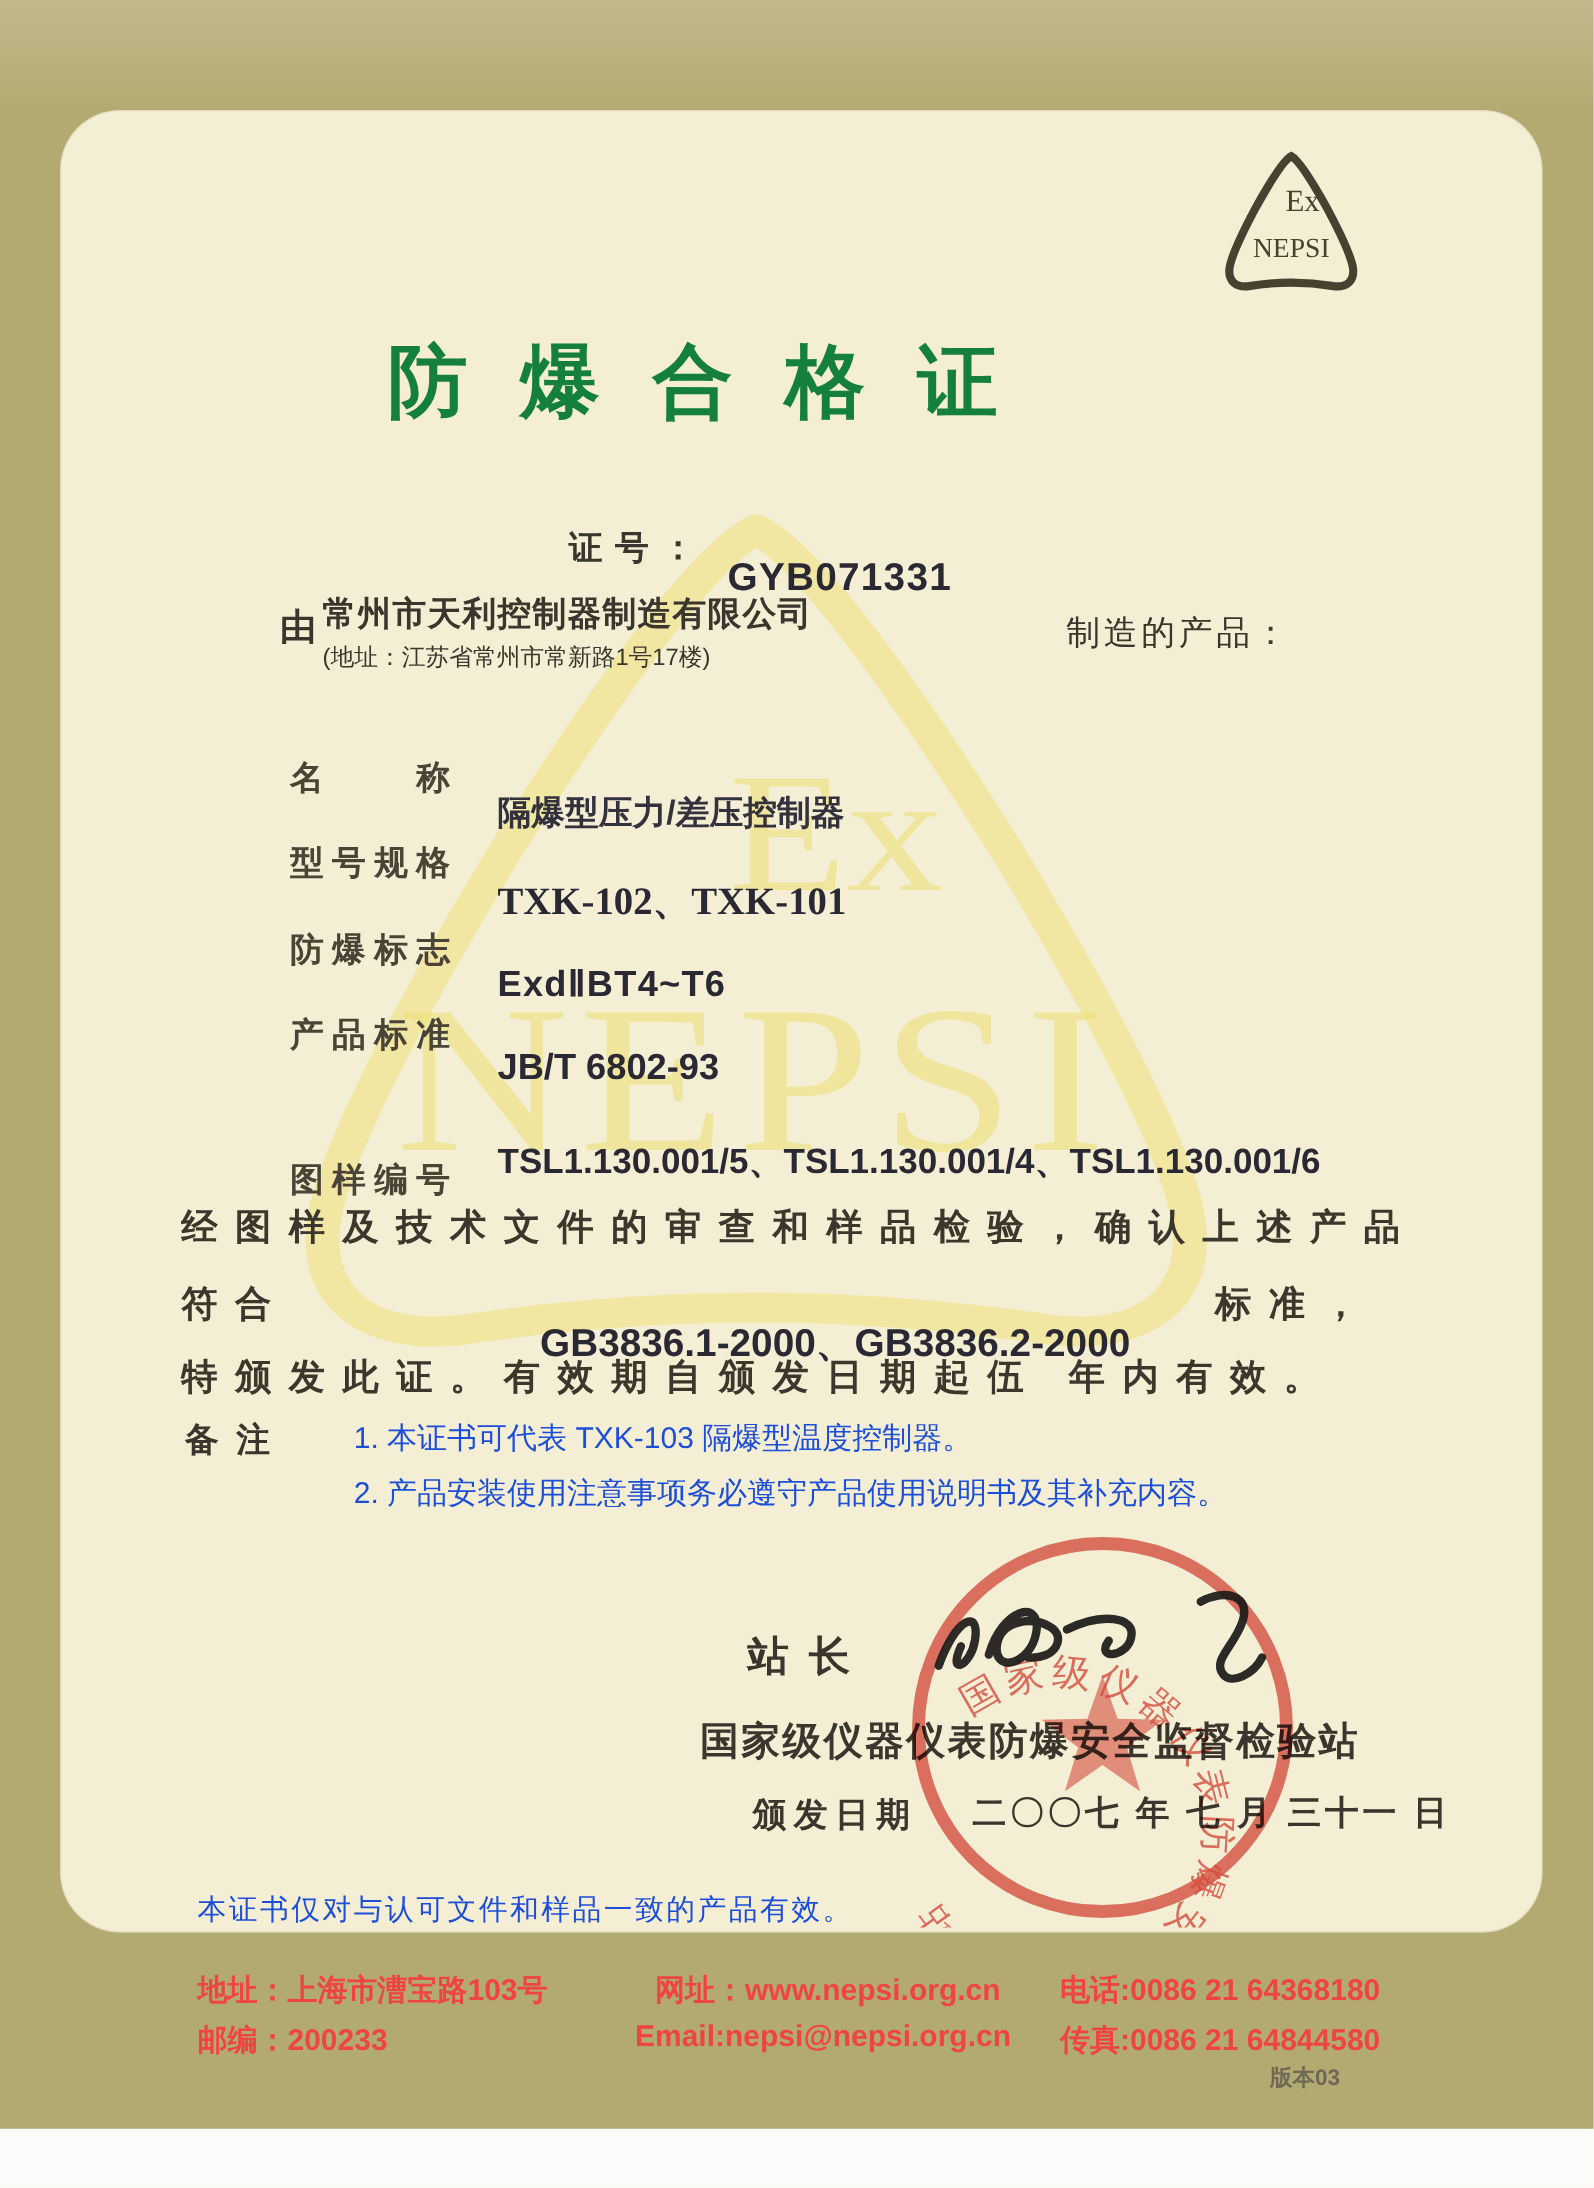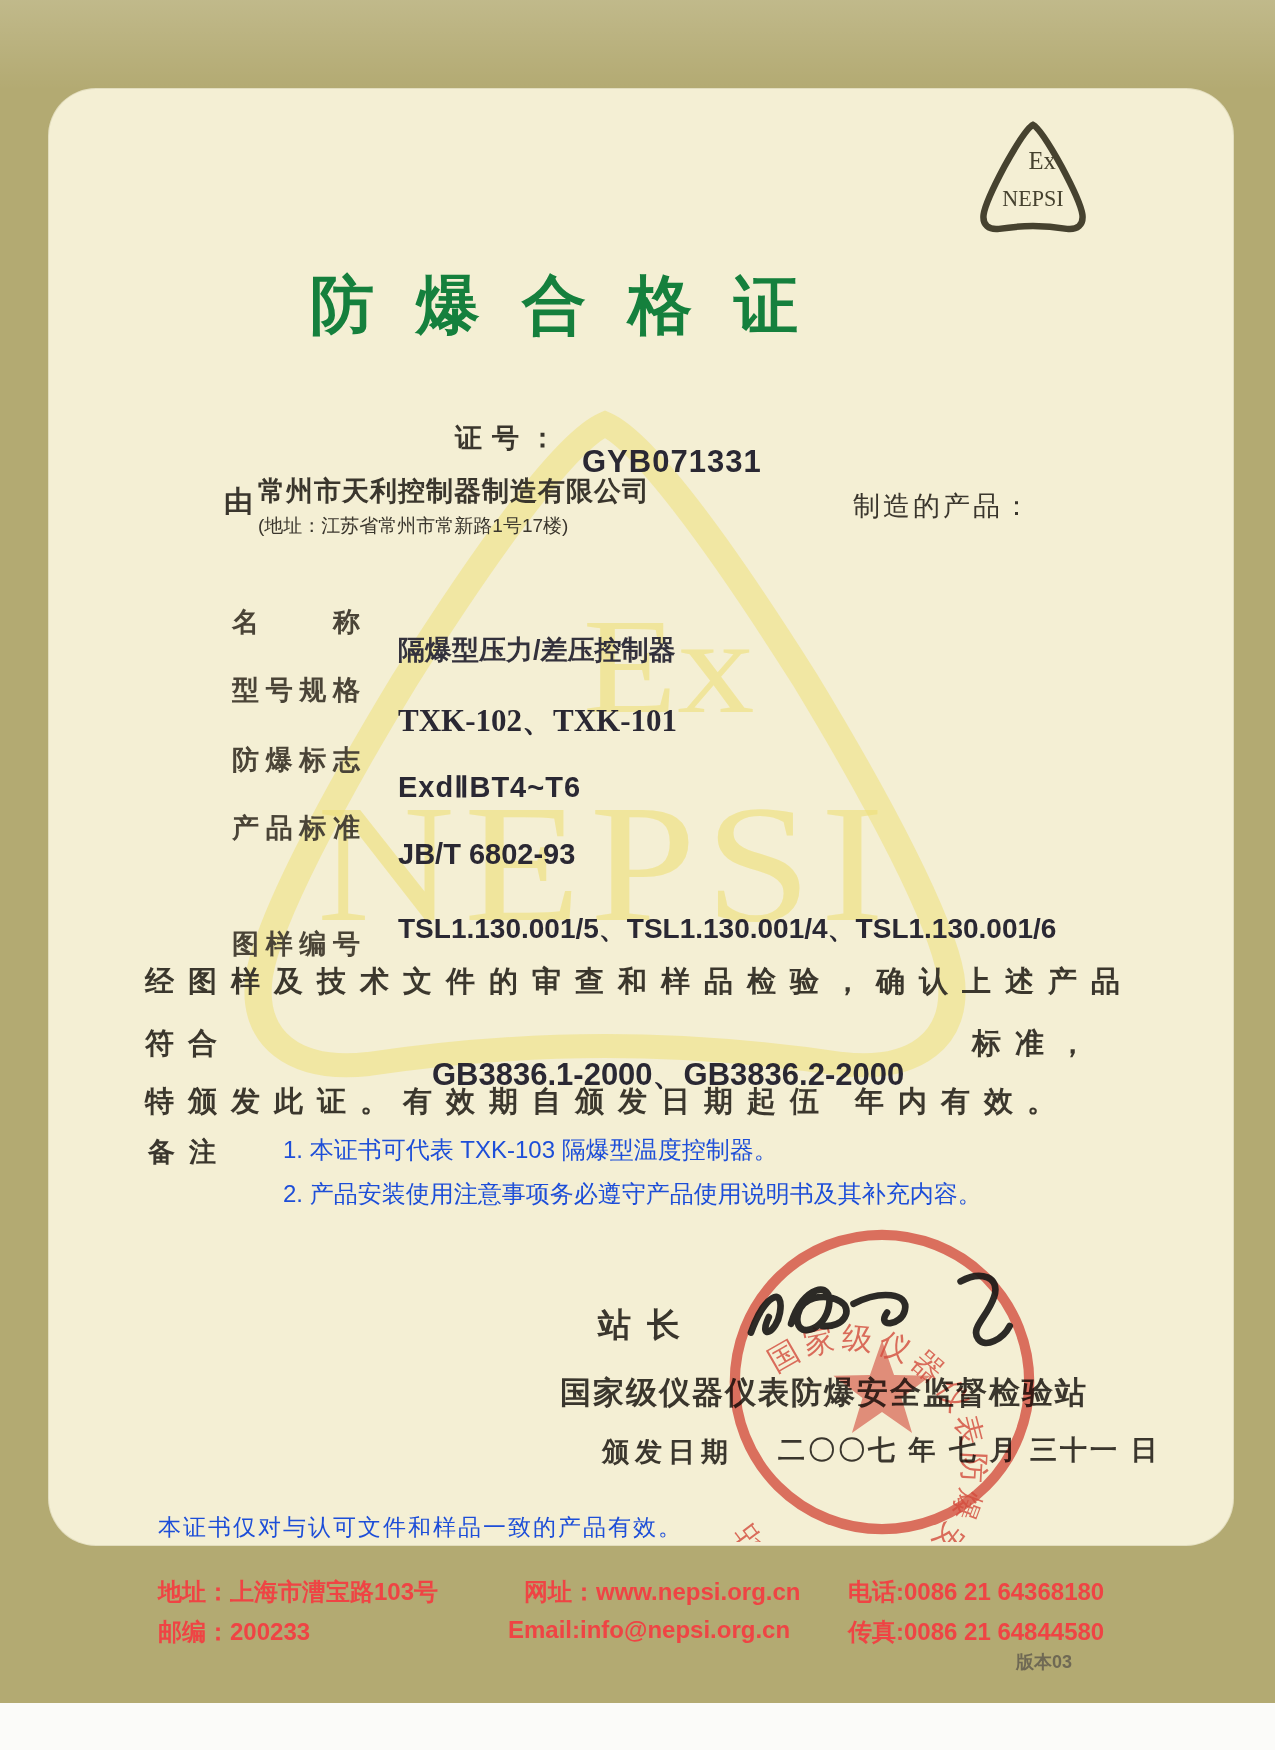--- a/index.html
+++ b/index.html
@@ -107,17 +107,17 @@
 
 <div class="abs footer-txt" style="left:158px;top:1576px;">
   <span>地址：</span><span>上海市漕宝路103号</span>
 </div>
 <div class="abs footer-txt" style="left:158px;top:1616px;">
   <span>邮编：</span><span>200233</span>
 </div>
 <div class="abs footer-txt" style="left:508px;top:1576px;margin-left:16px;">
   <span>网址：</span><span>www.nepsi.org.cn</span>
 </div>
-<div class="abs footer-txt" style="left:508px;top:1616px;">Email:info@nepsi.org.cn</div>
+<div class="abs footer-txt" style="left:508px;top:1616px;">Email:nepsi@nepsi.org.cn</div>
 <div class="abs footer-txt" style="left:848px;top:1576px;">电话:0086 21 64368180</div>
 <div class="abs footer-txt" style="left:848px;top:1616px;">传真:0086 21 64844580</div>
 
 <div class="abs" style="left:1016px;top:1650px;font-size:18px;color:#6f6954;font-weight:600;">版本03</div>
 
 </body></html>

